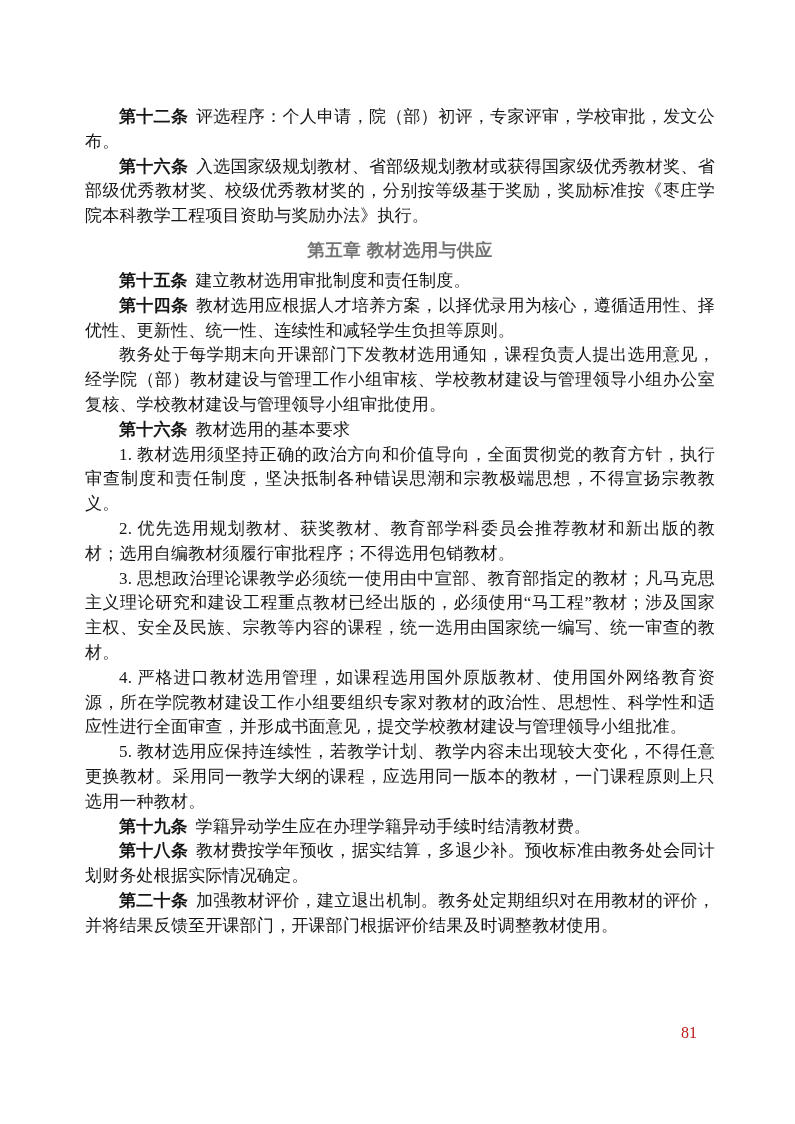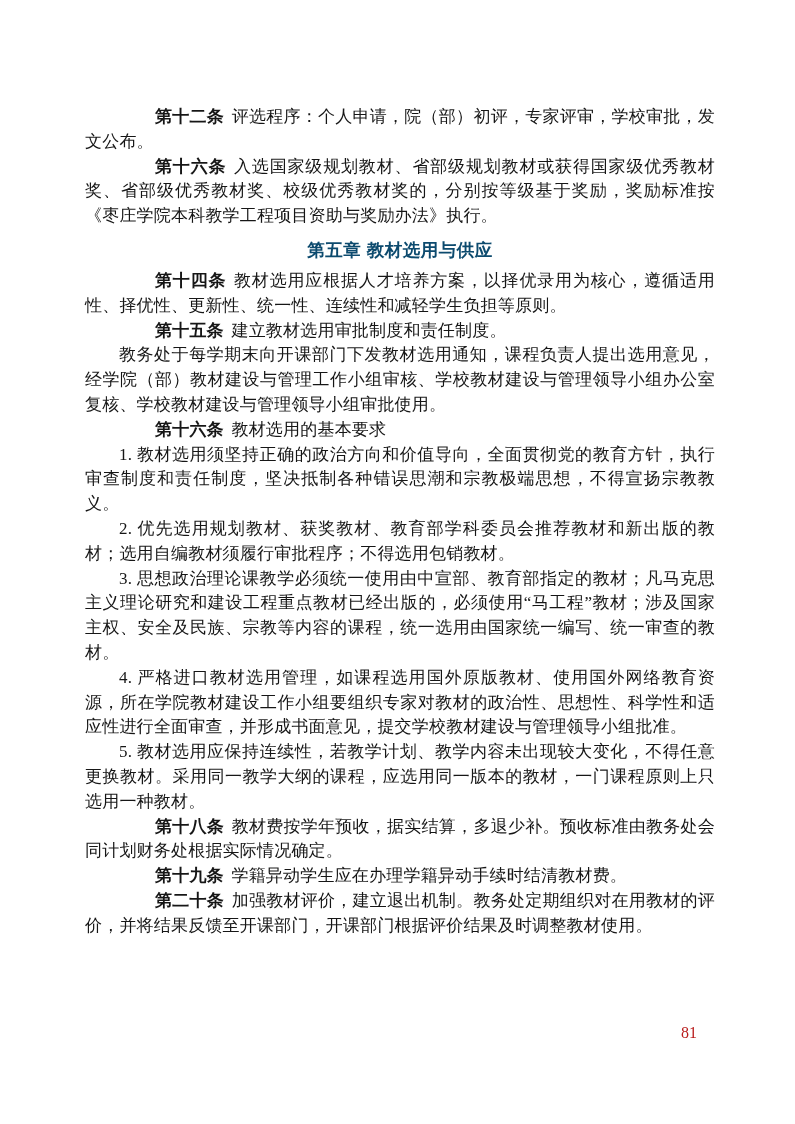--- a/index.html
+++ b/index.html
@@ -30,31 +30,30 @@
     margin: 0;
     font-size: 17px;
     line-height: 24.8px;
     text-align: justify;
     text-indent: 2em;
     letter-spacing: 0.2px;
   }
   .term {
     font-weight: bold;
     margin-right: 0.45em;
-    margin-left: 36px;
   }
   h2.chapter {
     margin: 9px 0 6px 0;
     font-size: 17.5px;
     line-height: 25px;
     text-align: center;
     font-weight: bold;
     font-family: "Liberation Sans", "DejaVu Sans", sans-serif;
     letter-spacing: 0.5px;
-    color: #0c4a6e;
+    color: #737373;
   }
   .page-number {
     position: absolute;
     right: 98px;
     top: 1024px;
     font-size: 16px;
     color: #b91c1c;
     font-family: "Liberation Serif", "DejaVu Serif", serif;
   }
 </style>
@@ -63,43 +62,43 @@
 
 <div class="page">
   <div class="content">
 
     <p class="para"><span class="term">第十二条</span><span>评选程序：个人申请，院（部）初评，专家评审，学校审批，发文公布。</span></p>
 
     <p class="para"><span class="term">第十六条</span><span>入选国家级规划教材、省部级规划教材或获得国家级优秀教材奖、省部级优秀教材奖、校级优秀教材奖的，分别按等级基于奖励，奖励标准按《枣庄学院本科教学工程项目资助与奖励办法》执行。</span></p>
 
     <h2 class="chapter">第五章  教材选用与供应</h2>
 
+    <p class="para"><span class="term">第十五条</span><span>建立教材选用审批制度和责任制度。</span></p>
+
     <p class="para"><span class="term">第十四条</span><span>教材选用应根据人才培养方案，以择优录用为核心，遵循适用性、择优性、更新性、统一性、连续性和减轻学生负担等原则。</span></p>
-
-    <p class="para"><span class="term">第十五条</span><span>建立教材选用审批制度和责任制度。</span></p>
 
     <p class="para"><span>教务处于每学期末向开课部门下发教材选用通知，课程负责人提出选用意见，经学院（部）教材建设与管理工作小组审核、学校教材建设与管理领导小组办公室复核、学校教材建设与管理领导小组审批使用。</span></p>
 
 
     <p class="para"><span class="term">第十六条</span><span>教材选用的基本要求</span></p>
 
     <p class="para"><span>1. 教材选用须坚持正确的政治方向和价值导向，全面贯彻党的教育方针，执行审查制度和责任制度，坚决抵制各种错误思潮和宗教极端思想，不得宣扬宗教教义。</span></p>
 
     <p class="para"><span>2. 优先选用规划教材、获奖教材、教育部学科委员会推荐教材和新出版的教材；选用自编教材须履行审批程序；不得选用包销教材。</span></p>
 
     <p class="para"><span>3. 思想政治理论课教学必须统一使用由中宣部、教育部指定的教材；凡马克思主义理论研究和建设工程重点教材已经出版的，必须使用“马工程”教材；涉及国家主权、安全及民族、宗教等内容的课程，统一选用由国家统一编写、统一审查的教材。</span></p>
 
     <p class="para"><span>4. 严格进口教材选用管理，如课程选用国外原版教材、使用国外网络教育资源，所在学院教材建设工作小组要组织专家对教材的政治性、思想性、科学性和适应性进行全面审查，并形成书面意见，提交学校教材建设与管理领导小组批准。</span></p>
 
     <p class="para"><span>5. 教材选用应保持连续性，若教学计划、教学内容未出现较大变化，不得任意更换教材。采用同一教学大纲的课程，应选用同一版本的教材，一门课程原则上只选用一种教材。</span></p>
 
 
 
+    <p class="para"><span class="term">第十九条</span><span>学籍异动学生应在办理学籍异动手续时结清教材费。</span></p>
+
     <p class="para"><span class="term">第十八条</span><span>教材费按学年预收，据实结算，多退少补。预收标准由教务处会同计划财务处根据实际情况确定。</span></p>
-
-    <p class="para"><span class="term">第十九条</span><span>学籍异动学生应在办理学籍异动手续时结清教材费。</span></p>
 
     <p class="para"><span class="term">第二十条</span><span>加强教材评价，建立退出机制。教务处定期组织对在用教材的评价，并将结果反馈至开课部门，开课部门根据评价结果及时调整教材使用。</span></p>
 
   </div>
 
   <div class="page-number">81</div>
 </div>
 
 </body></html>

